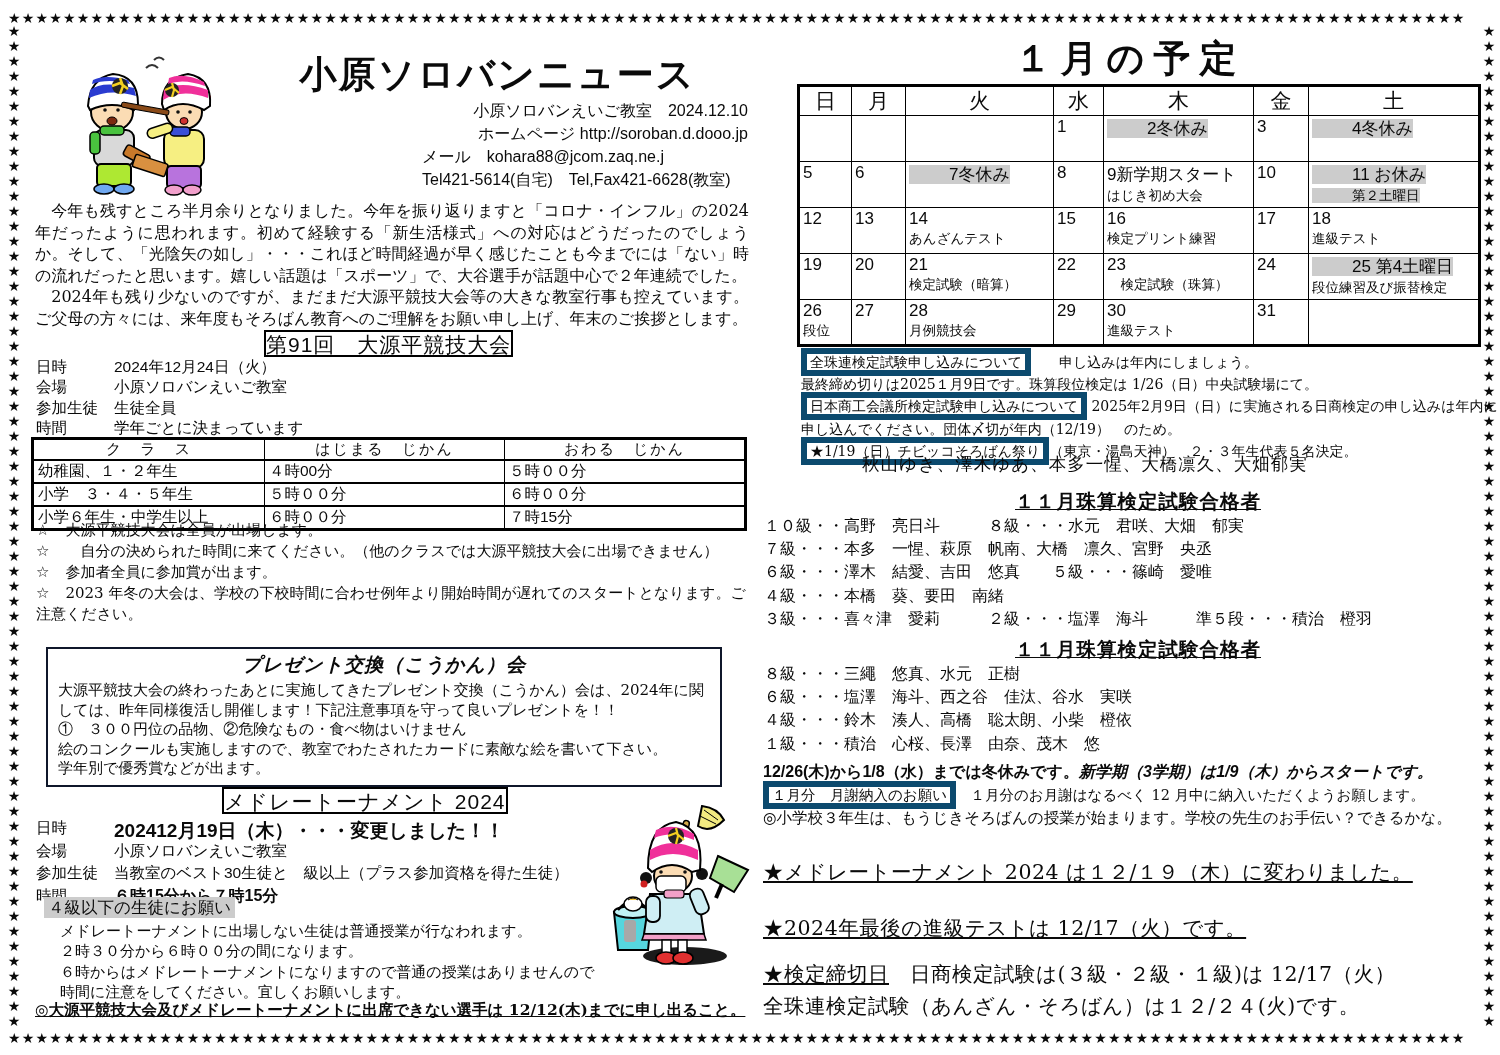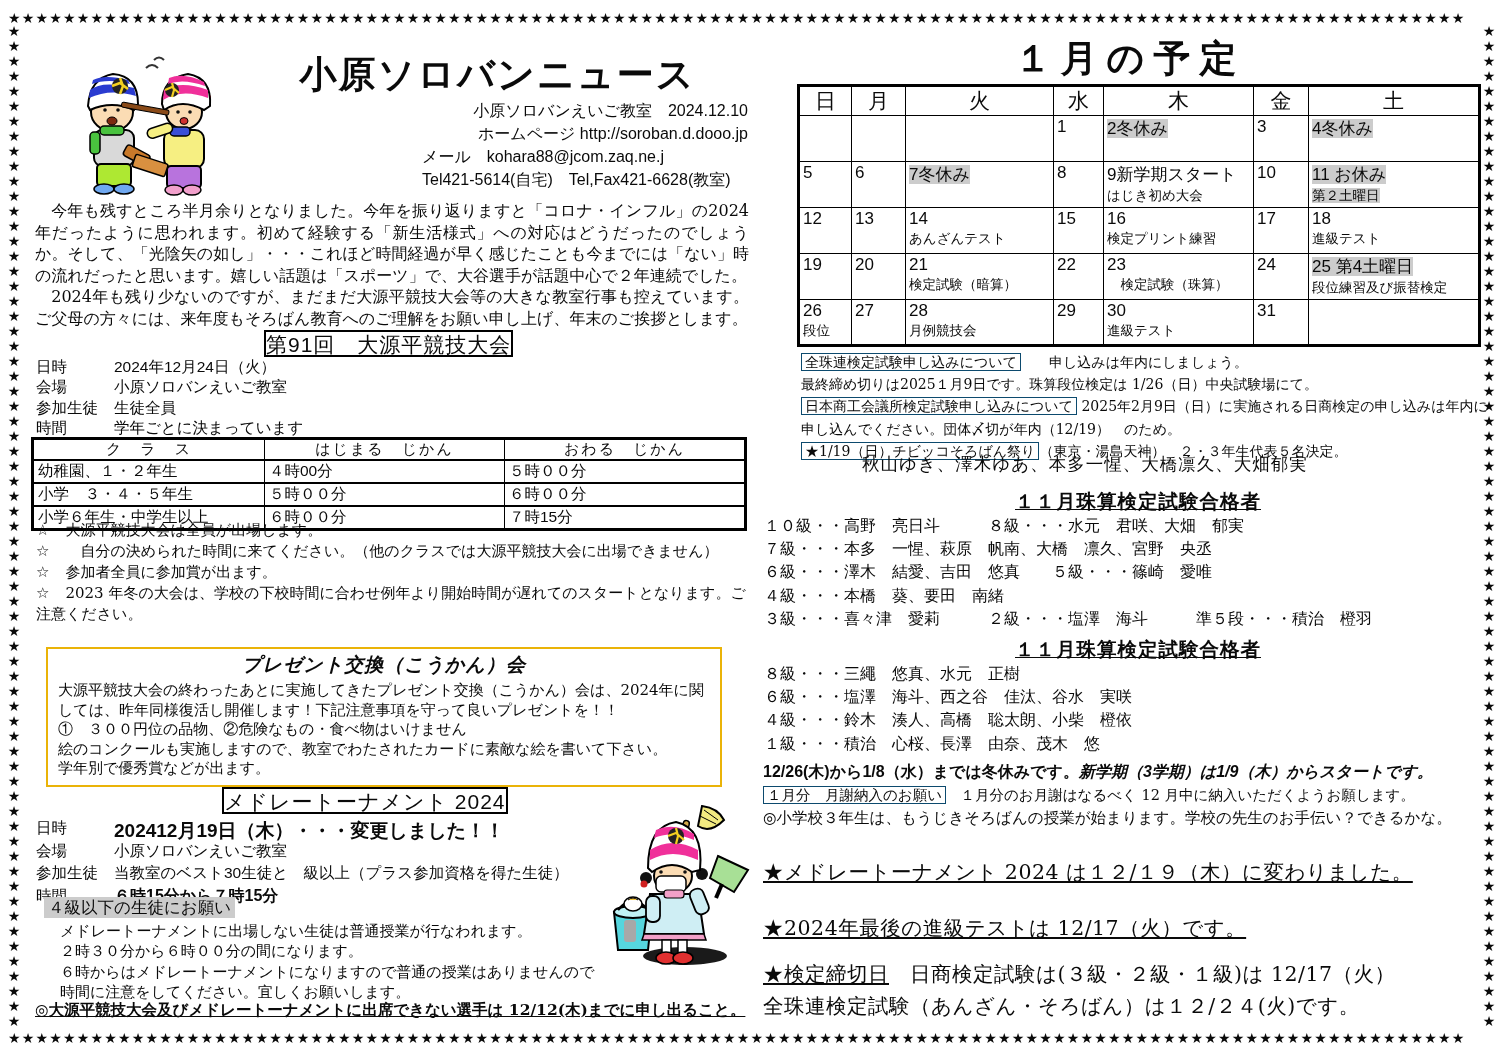--- a/index.html
+++ b/index.html
@@ -50,44 +50,44 @@
   .class-table th { border:1.5px solid #000; border-bottom:2.5px solid #000; height:21px;
     font-size:15px; font-weight:normal; letter-spacing:2px; }
   .class-table td { border:1.5px solid #000; border-top:2px solid #000; height:21px;
     font-size:15.5px; padding-left:4px; }
 
   
   .star-notes { left:36px; top:520px; width:713px; font-size:15px; line-height:21px; }
   .star-pre { margin-right:16px; }
 
   
-  .present-box { left:46px; top:647px; width:676px; border:2px solid #eab308; padding:3px 10px 6px; }
+  .present-box { left:46px; top:647px; width:676px; border:2px solid #0f172a; padding:3px 10px 6px; }
   .present-title { text-align:center; font-size:19px; font-weight:bold; font-style:italic;
     letter-spacing:1px; margin-bottom:3px; }
   .present-box .line { font-size:15px; line-height:19.6px; }
 
   
   .req-head { background:#cccccc; font-size:16.5px; padding:1px 4px; }
   .req-lines { left:60px; top:921px; width:560px; font-size:15px; line-height:20.3px; }
   .footnote { left:35px; top:1000px; width:716px; font-size:15.5px; text-decoration:underline;font-weight:bold; }
 
   
   .cal-title { left:830px; top:34px; width:600px; text-align:center;
     font-family:"Liberation Sans","DejaVu Sans",sans-serif;
     font-size:37px; font-weight:600; letter-spacing:9px; }
   .cal-table { border-collapse:collapse; table-layout:fixed; width:681px;
     border:3px solid #000; font-family:"Liberation Sans","DejaVu Sans",sans-serif; }
   .cal-table th { border:1.8px solid #000; height:30px; font-size:21px; font-weight:normal; }
   .cal-table td { border:1.8px solid #000; height:46px; vertical-align:top; padding:1px 3px; }
   .cl1 { font-size:17px; }
   .cl2 { font-size:13.5px; }
-  .hl { background:#cccccc; }
+  .hl { background:#cccccc;padding-left:40px; }
 
   .cal-notes { left:801px; top:351px; width:690px; font-size:14px; line-height:22.2px; white-space:nowrap; }
-  .boxed { border:1px solid #0c4a6e; padding:0 3px; }
+  .boxed { border:6px solid #0c4a6e; padding:0 3px; }
   .reps { left:862px; top:452px; font-size:17.5px; letter-spacing:1px;
     font-family:"Liberation Sans","DejaVu Sans",sans-serif; }
 
   
   .g-title { width:676px; text-align:center; font-size:19.5px; font-weight:bold;
     letter-spacing:1px; }
   .g-title span { text-decoration:underline; }
   .g-lines { left:764px; width:716px; font-size:16px; line-height:23.2px; white-space:nowrap; }
 
   

